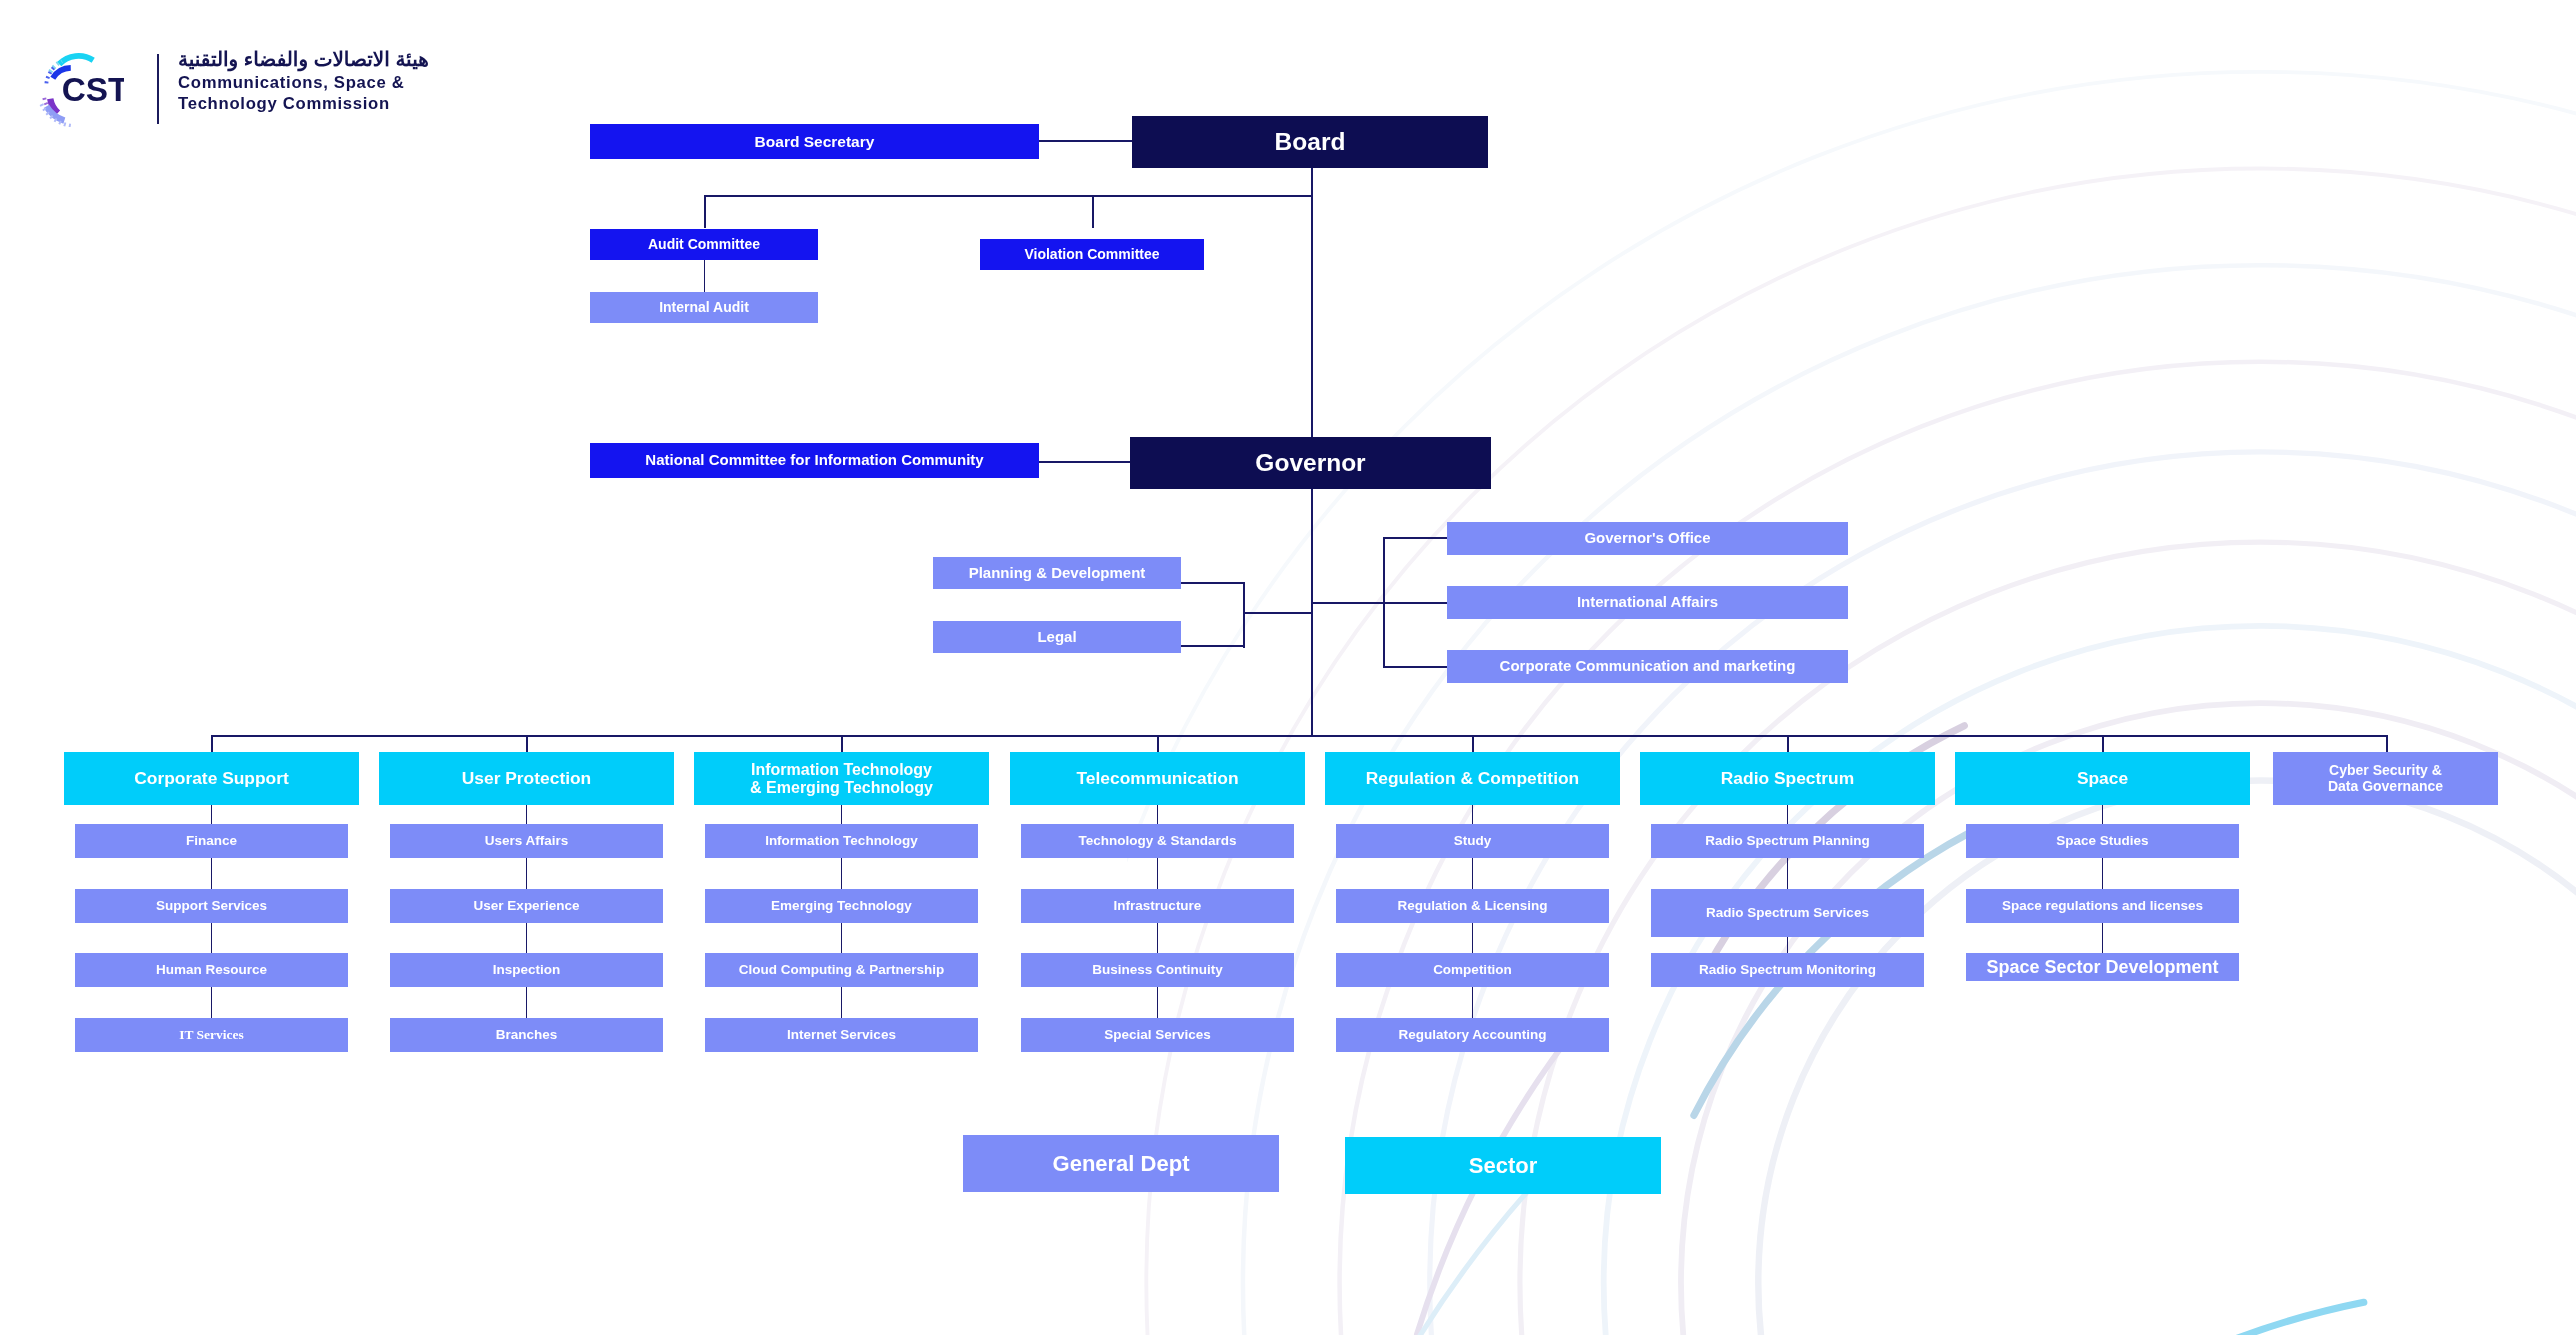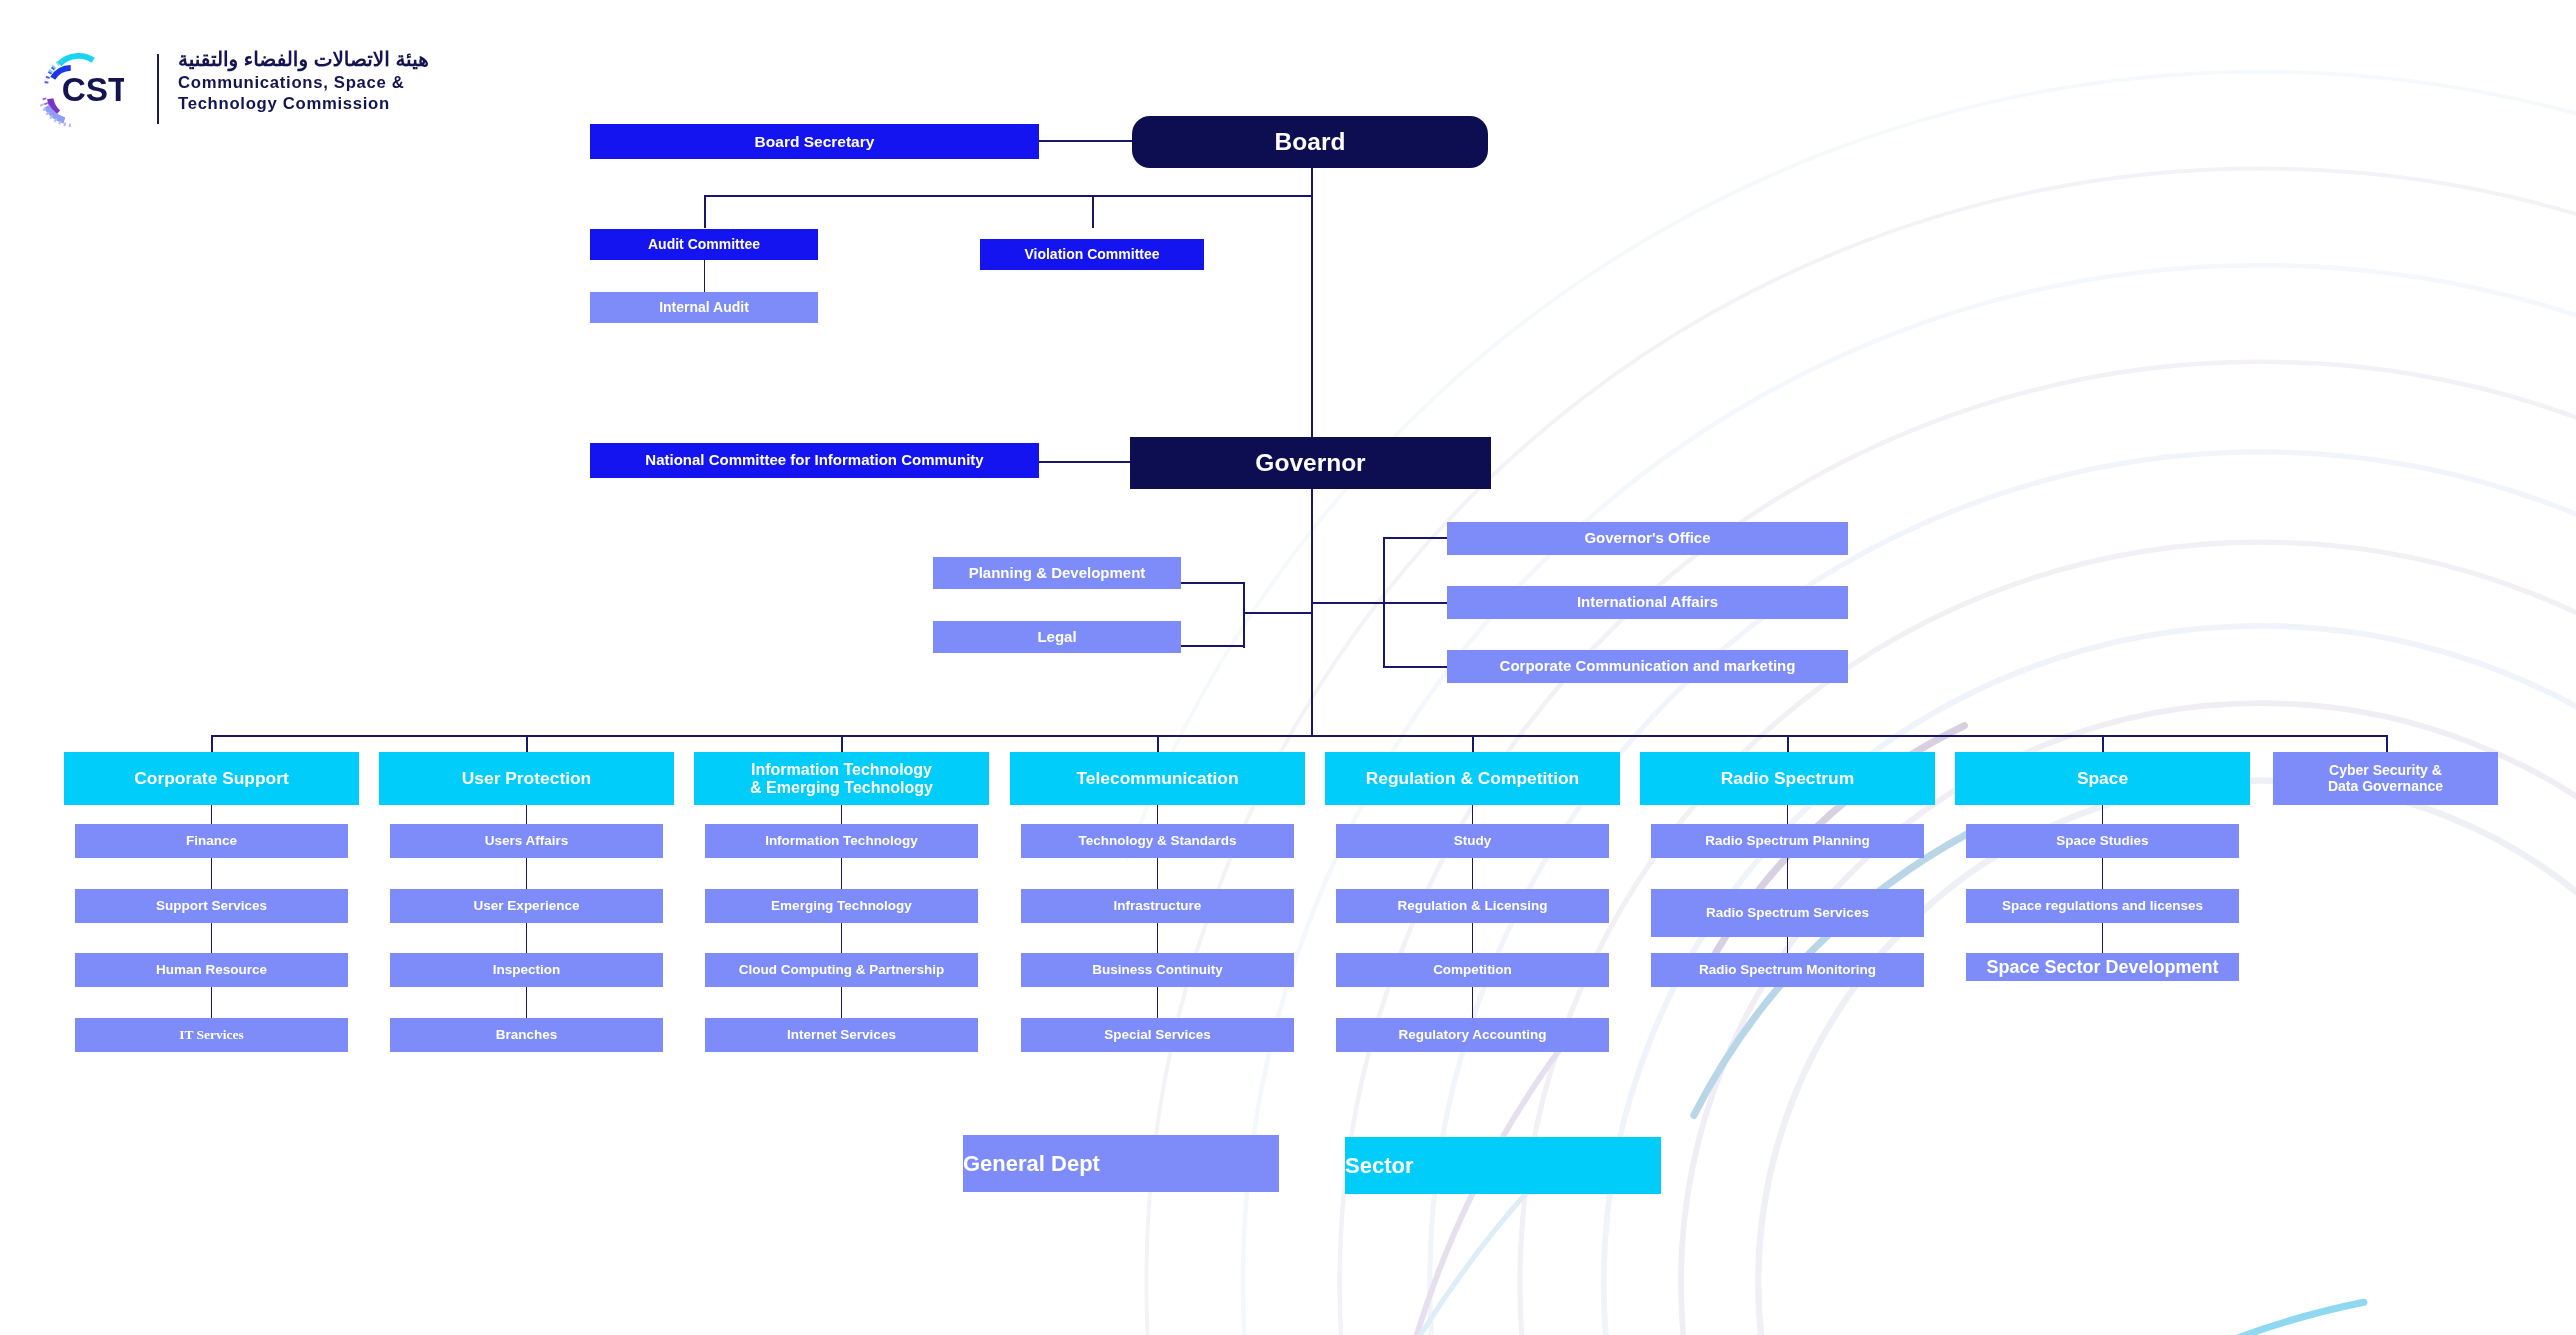--- a/index.html
+++ b/index.html
@@ -29,21 +29,21 @@
   .n-blue{background:#1414f0;}
   .n-lav{background:#7d8cf8;}
   .n-cyan{background:#00cdfa;}
 
   
   .ln{position:absolute;background:#181866;z-index:3;}
   .lnv{width:1.9px;}
   .lnh{height:1.9px;}
 
   
-  .legend-box{position:absolute;display:flex;align-items:center;justify-content:flex-start;
+  .legend-box{position:absolute;display:flex;align-items:center;justify-content:center;
               color:#fff;font-weight:700;font-size:22px;z-index:4;}
 </style>
 </head>
 <body>
 
 <div id="canvas">
 
   <svg class="bgarcs" viewBox="0 0 2400 2400">
     <g fill="none" stroke-linecap="round">
       <circle cx="1760" cy="1900" r="780" stroke="#eef0f6" stroke-width="10"></circle>
@@ -85,21 +85,21 @@
       <div class="en">Technology Commission</div>
     </div>
   </div>
 
   <div class="ln lnh" style="left:1038px;top:140px;width:95px;"></div>
 
   <div class="node n-blue" style="left:590px;top:124px;width:449px;height:35px;font-size:15.5px;">
     <span>Board Secretary</span>
   </div>
 
-  <div class="node n-dark" style="left:1132px;top:116px;width:356px;height:52px;font-size:24.5px;border-radius:18px;">
+  <div class="node n-dark" style="left:1132px;top:116px;width:356px;height:52px;font-size:24.5px;">
     <span>Board</span>
   </div>
 
   <div class="ln lnv" style="left:1311px;top:167px;height:29px;"></div>
 
   <div class="ln lnh" style="left:704px;top:195px;width:609px;"></div>
 
   <div class="ln lnv" style="left:704px;top:195px;height:33px;"></div>
 
   <div class="ln lnv" style="left:1092px;top:195px;height:33px;"></div>

